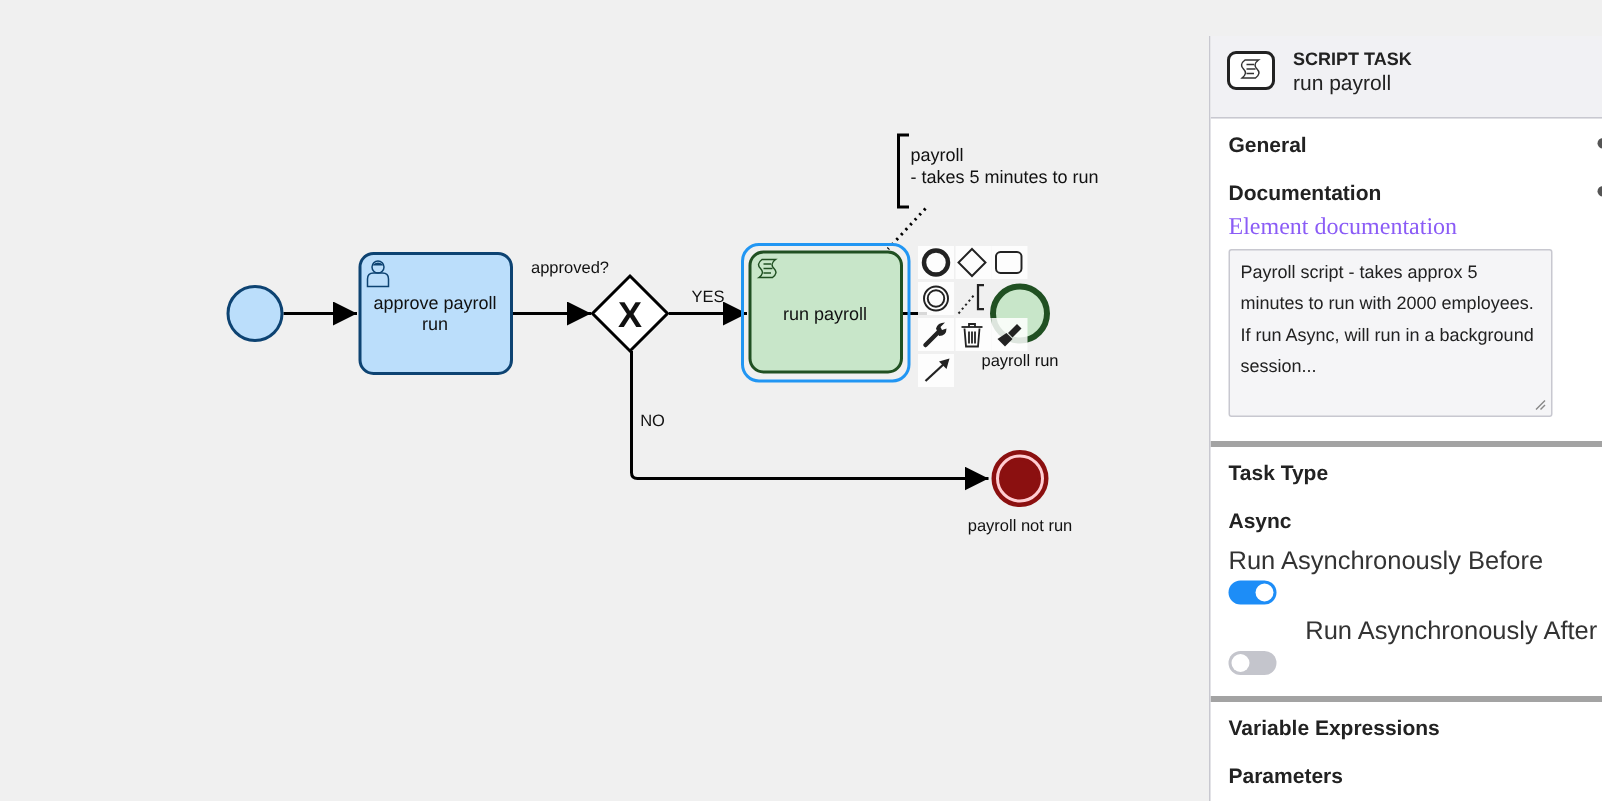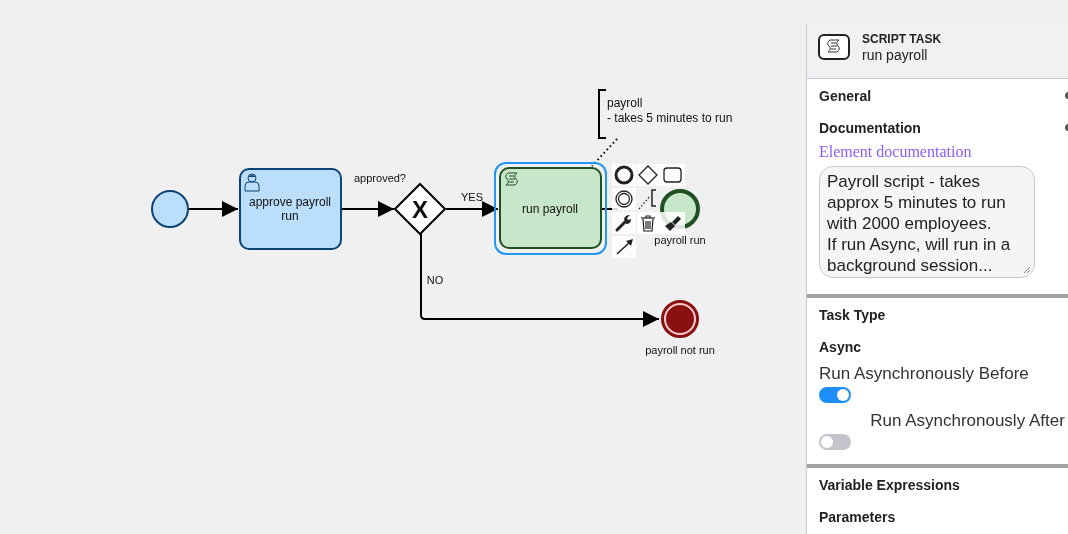--- a/index.html
+++ b/index.html
@@ -14,21 +14,21 @@
   .header-icon svg { position: absolute; left: 7px; top: 3px; }
   .header-type { position: absolute; left: 55px; top: 8px; font-size: 12px; font-weight: bold; color: #222; }
   .header-name { position: absolute; left: 55px; top: 23px; font-size: 14px; color: #222; }
 
   .group { border-bottom: 4px solid #a3a3a3; }
   .group-head { height: 32px; position: relative; cursor: pointer; }
   .group-title { position: absolute; left: 12px; top: 9px; font-size: 14px; font-weight: bold; color: #222; }
   .group-dot { position: absolute; right: 44px; top: 13px; width: 7px; height: 7px; border-radius: 50%; background: #555; }
   .chev { position: absolute; right: 12px; top: 10px; width: 12px; height: 12px; }
   .field-label { font-size: 16px; color: #8b5cf6; margin-left: 12px; font-family: Liberation Serif, serif; }
-  .doc-area { margin: 5px 0 16px 12px; width: 216px; height: 112px; border: 1px solid #c8c8d0; background: #f5f5f7; border-radius: 14px; padding: 4px 7px; font-size: 17px; line-height: 21px; color: #222; position: relative; resize: none; font-family: "Liberation Sans", sans-serif; }
+  .doc-area { margin: 5px 0 16px 12px; width: 216px; height: 112px; border: 1px solid #c8c8d0; background: #f5f5f7; border-radius: 2px; padding: 4px 7px; font-size: 12px; line-height: 21px; color: #222; position: relative; resize: none; font-family: "Liberation Sans", sans-serif; }
   .resize-grip { position: absolute; right: 3px; bottom: 3px; }
   .toggle-label { font-size: 17px; color: #333; margin-left: 12px; margin-top: 2px; }
   .toggle { margin-left: 12px; margin-top: 3px; width: 32px; height: 16px; border-radius: 8px; position: relative; cursor: pointer; }
   .toggle .knob { position: absolute; top: 2px; width: 12px; height: 12px; border-radius: 50%; background: #fff; }
   .toggle.on { background: #1d8df7; }
   .toggle.on .knob { right: 2px; }
   .toggle.off { background: #c4c5cc; }
   .toggle.off .knob { left: 2px; }
 </style>
 </head>

